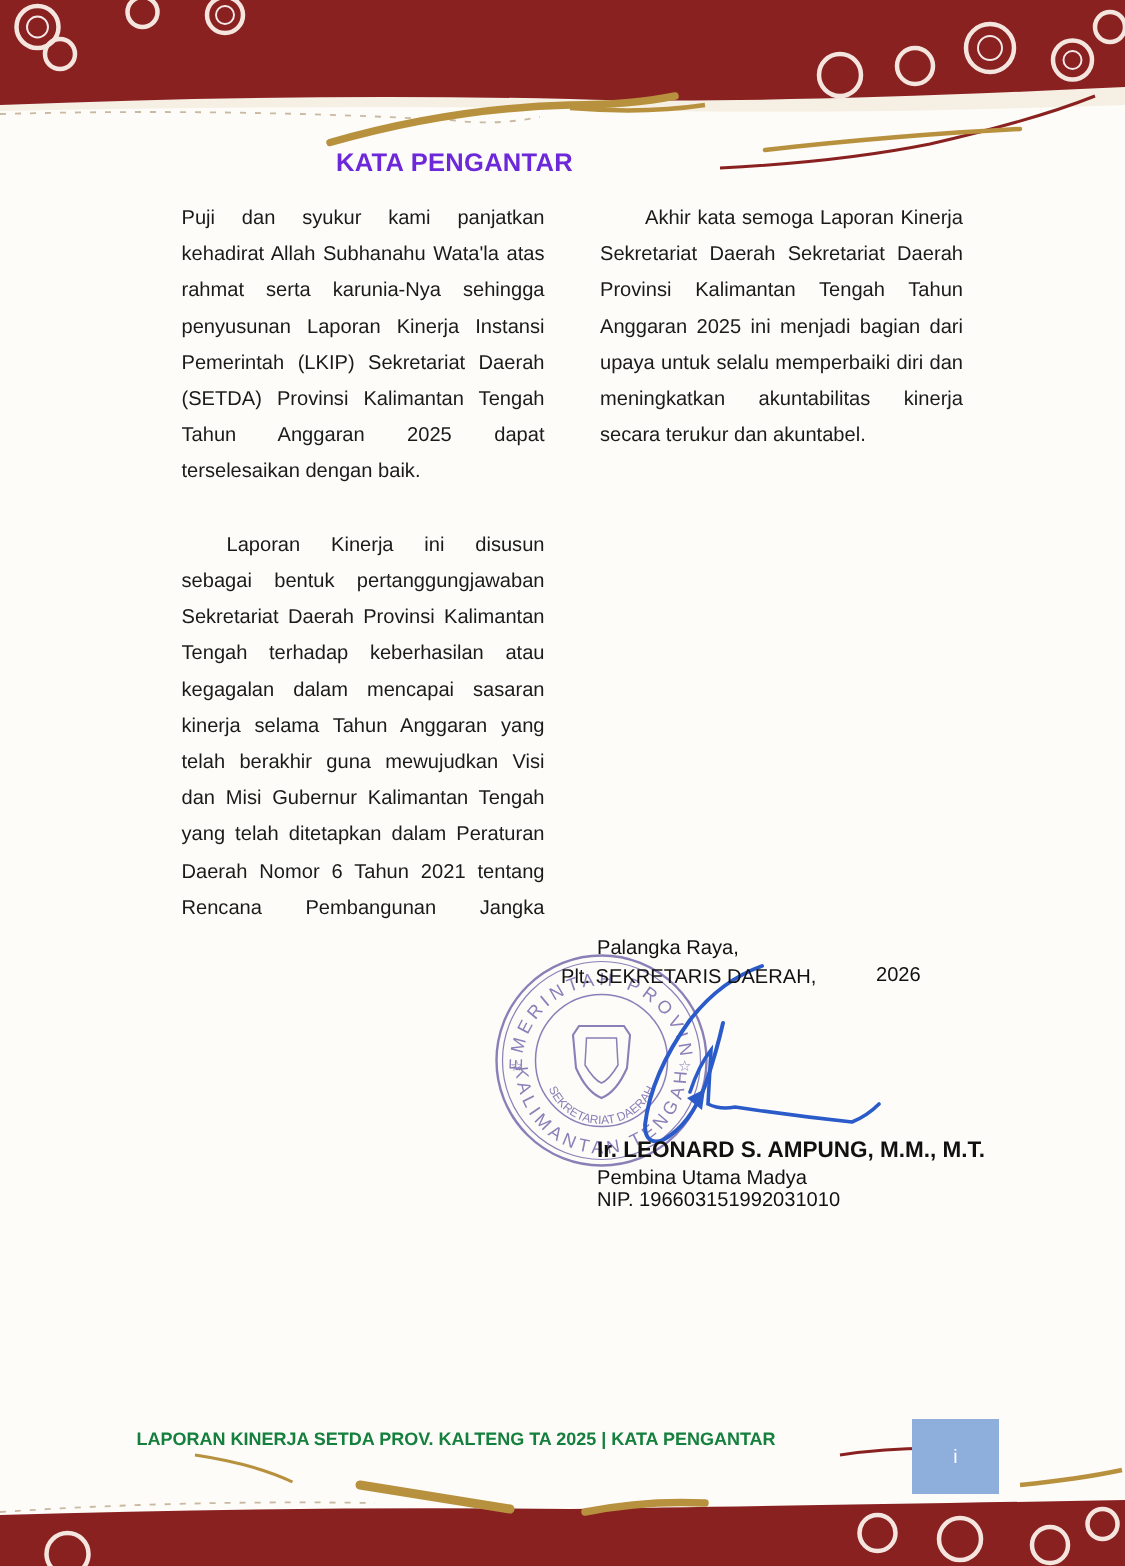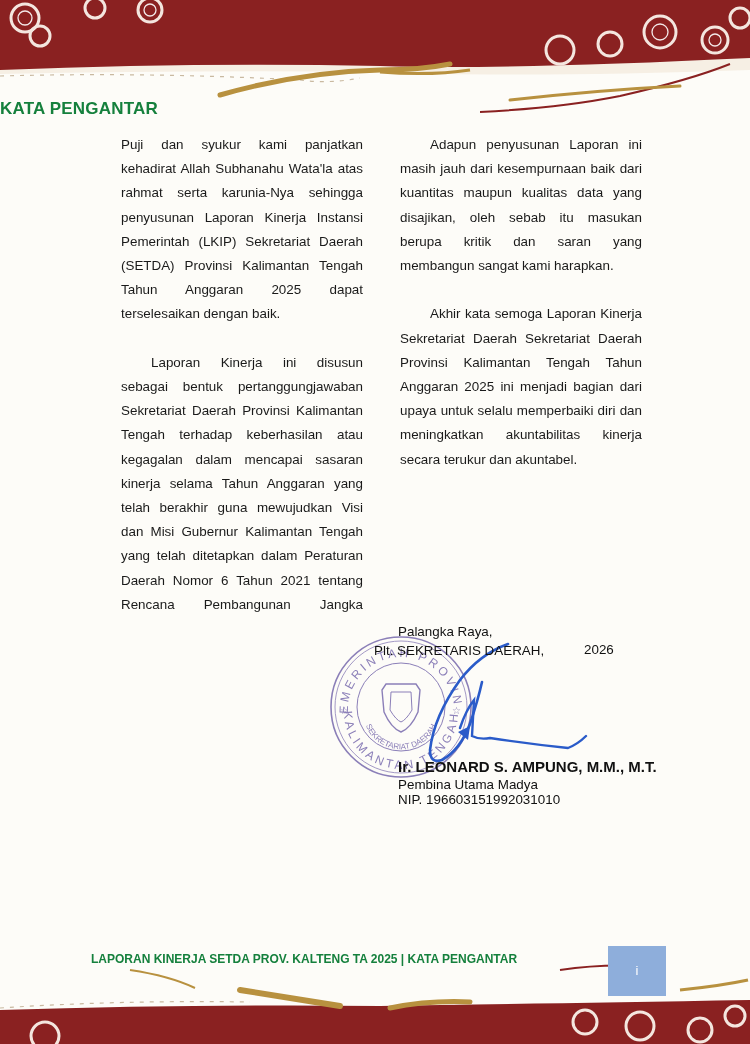--- a/index.html
+++ b/index.html
@@ -10,22 +10,22 @@
       color: #1a1a1a;
     }
     .header-band {
       position: absolute; left: 0; top: 0; width: 750px; height: 70px;
       background: #8a2121;
     }
     .header-ornament { position: absolute; left: 0; top: 0; width: 750px; height: 120px; }
     .footer-ornament { position: absolute; left: 0; bottom: 0; width: 750px; height: 114px; }
 
     .title {
-      position: absolute; top: 88px; left: 0; width: 606px; text-align: left;
-      font-weight: bold; font-size: 17px; letter-spacing: 0.2px; color: #15803d;
+      position: absolute; top: 88px; left: 0; width: 606px; text-align: center;
+      font-weight: bold; font-size: 17px; letter-spacing: 0.2px; color: #6d28d9;
     }
     .col {
       position: absolute; top: 133px; width: 242px;
       font-size: 13.4px; line-height: 24.2px; text-align: justify;
     }
     .col p { margin: 0 0 24.2px 0; }
     .col p.indent { text-indent: 30px; }
     .col-left { left: 121px; }
     .col-right { left: 400px; }
     .col .last-line-justify { text-align-last: justify; }
@@ -81,21 +81,20 @@
 </svg>
 
 <h1 class="title">KATA PENGANTAR</h1>
 
 <div class="col col-left">
   <p class="para">Puji dan syukur kami panjatkan kehadirat Allah Subhanahu Wata'la atas rahmat serta karunia-Nya sehingga penyusunan Laporan Kinerja Instansi Pemerintah (LKIP) Sekretariat Daerah (SETDA) Provinsi Kalimantan Tengah Tahun Anggaran 2025 dapat terselesaikan dengan baik.</p>
   <p class="indent last-line-justify">Laporan Kinerja ini disusun sebagai bentuk pertanggungjawaban Sekretariat Daerah Provinsi Kalimantan Tengah terhadap keberhasilan atau kegagalan dalam mencapai sasaran kinerja selama Tahun Anggaran yang telah berakhir guna mewujudkan Visi dan Misi Gubernur Kalimantan Tengah yang telah ditetapkan dalam Peraturan Daerah Nomor 6 Tahun 2021 tentang Rencana Pembangunan Jangka</p>
 </div>
 
 <div class="col col-right">
-  <p class="indent">Adapun penyusunan Laporan ini masih jauh dari kesempurnaan baik dari kuantitas maupun kualitas data yang disajikan, oleh sebab itu masukan berupa kritik dan saran yang membangun sangat kami harapkan.</p>
   <p class="indent">Akhir kata semoga Laporan Kinerja Sekretariat Daerah Sekretariat Daerah Provinsi Kalimantan Tengah Tahun Anggaran 2025 ini menjadi bagian dari upaya untuk selalu memperbaiki diri dan meningkatkan akuntabilitas kinerja secara terukur dan akuntabel.</p>
 </div>
 
 <svg class="stamp" viewBox="0 0 150 150">
   <defs>
     <path id="stampTop" d="M22,78 A53,53 0 0 1 128,78"></path>
     <path id="stampBot" d="M18,80 A57,57 0 0 0 132,80"></path>
     <path id="stampInner" d="M38,88 A38,38 0 0 0 112,88"></path>
   </defs>
   <circle cx="75" cy="75" r="70" fill="none" stroke="#8b7fb8" stroke-width="1.6"></circle>

